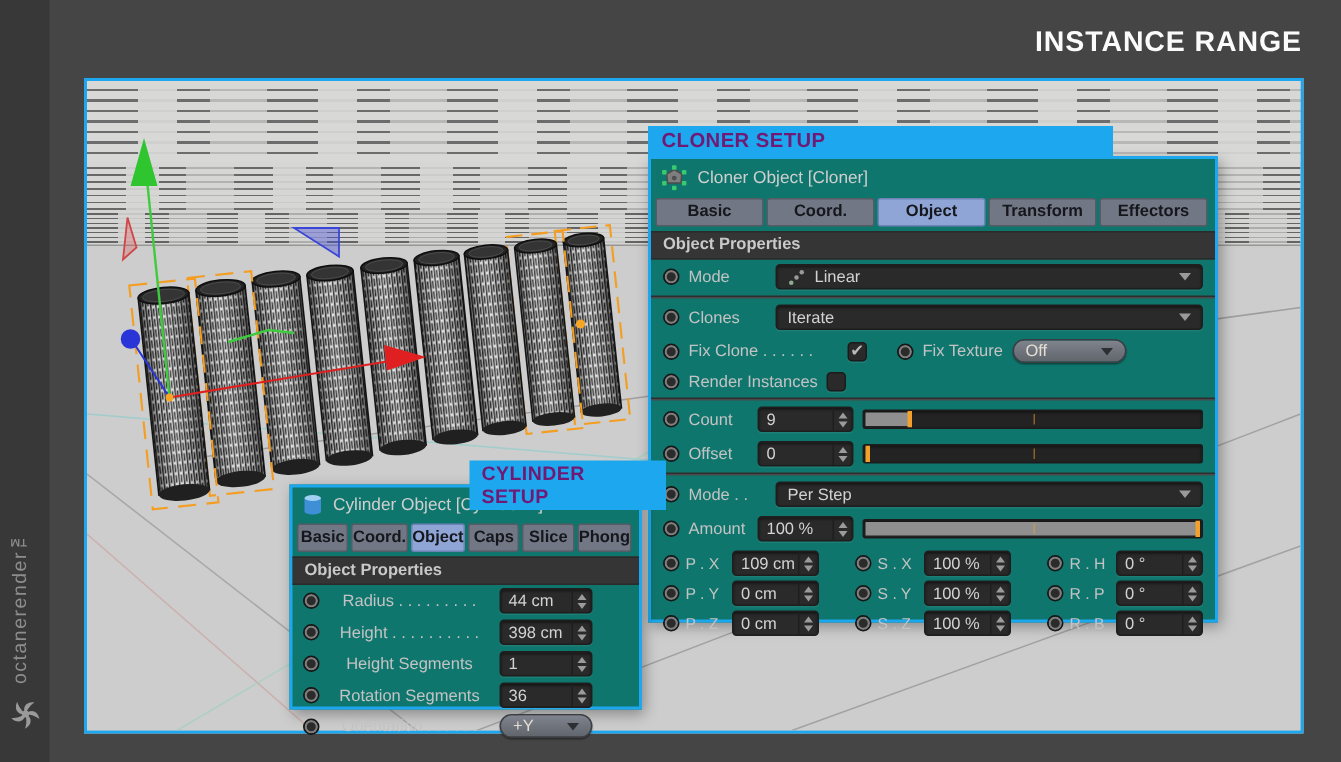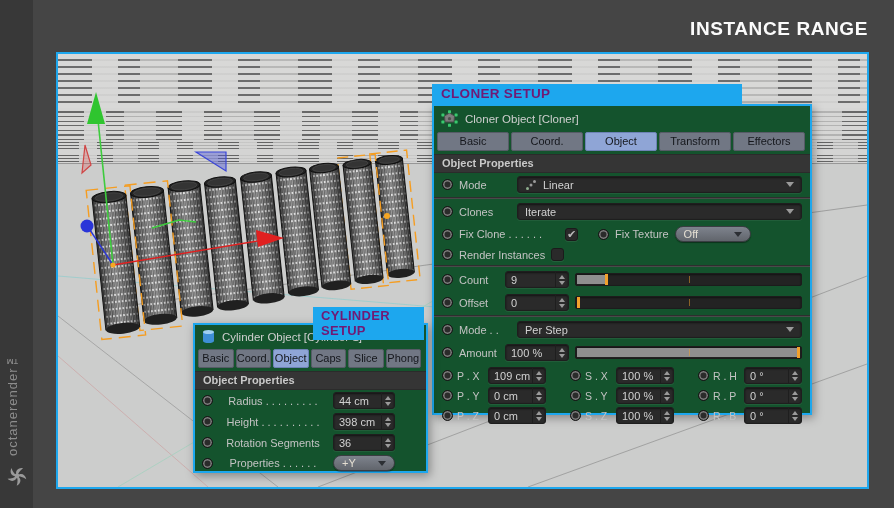--- a/index.html
+++ b/index.html
@@ -50,25 +50,25 @@
   .floor { position:absolute; left:0; top:111px; right:0; bottom:0; background:#cccdcc; }
   svg.scene { position:absolute; left:0; top:0; width:809px; height:433px; }
 
   
   .panel-header {
     position:absolute; background:#1da7ee; color:#701a75;
     font-weight:bold; font-size:13.5px; letter-spacing:.3px;
     padding:2px 9px 3px 9px; z-index:12; line-height:15px;
   }
   .panel {
-    position:absolute; background:#14532d; border:2px solid #1da7ee; z-index:11;
+    position:absolute; background:#0f766e; border:2px solid #1da7ee; z-index:11;
     font-size:11px; color:#c6c6c6; box-shadow:2px 3px 9px rgba(0,0,0,.35);
   }
   .obj-title { display:flex; align-items:center; gap:7px; padding:4px 7px 3px 7px; color:#cfcfcf; font-size:11.5px; }
-  .tabs { display:flex; gap:2px; padding:2px 5px 3px 3px; }
+  .tabs { display:flex; gap:2px; padding:2px 5px 3px 3px;font-weight:bold; }
   .tab {
     flex:1; text-align:center; background:#717784; color:#15171c;
     border:1px solid #565b66; border-radius:2px; padding:2px 0 3px 0;
     font-size:11px; cursor:default;
   }
   .tab.selected { background:#8fa5d6; border-color:#6d82b5; }
   .section {
     background:#353535; border-top:1px solid #2b2b2b; border-bottom:1px solid #2b2b2b;
     padding:2px 8px 3px 8px; color:#c9c9c9; font-weight:bold; font-size:11px;
   }
@@ -116,21 +116,21 @@
   .slider .tick { position:absolute; top:2px; bottom:2px; width:1px; background:rgba(242,161,44,.5); left:50%; }
   .tgrid { display:grid; grid-template-columns:1fr 1fr 1fr; gap:3px 24px; padding:3px 8px; }
   .tcell { display:flex; align-items:center; gap:4px; min-width:0; }
   .tcell .lbl { width:27px; flex:none; font-size:10.5px; }
   .tcell .field { flex:1; min-width:0; }
 
   
   #cloner-header { left:432px; top:84px; width:310px; }
   #cloner-panel  { left:432px; top:104px; width:380px; height:311px; }
   
-  #cylinder-header { left:313px; top:307px; width:111px; font-size:13px; padding:1px 8px 2px 8px; }
+  #cylinder-header { left:313px; top:307px; width:131px; font-size:13px; padding:1px 8px 2px 8px; }
   #cylinder-panel  { left:193px; top:323px; width:235px; height:150px; }
   #cylinder-panel .prow { padding:2px 7px;text-align:center; }
   #cylinder-panel .lbl-fixed { width:108px; flex:none; }
   #cylinder-panel .field, #cylinder-panel .dd-light { width:62px; flex:none; }
 </style>
 </head>
 <body>
 
 <div class="stage">
   <div class="left-strip"></div>
@@ -541,31 +541,42 @@
       <span class="field">
           <span>398 cm</span>
           <span class="spin">
             <span class="arr-up"></span>
             <span class="arr-dn"></span>
           </span>
         </span>
     </div>
     <div class="prow">
       <span class="radio"></span>
+      <span class="lbl lbl-fixed">Height Segments</span>
+      <span class="field">
+          <span>1</span>
+          <span class="spin">
+            <span class="arr-up"></span>
+            <span class="arr-dn"></span>
+          </span>
+        </span>
+    </div>
+    <div class="prow">
+      <span class="radio"></span>
       <span class="lbl lbl-fixed">Rotation Segments</span>
       <span class="field">
           <span>36</span>
           <span class="spin">
             <span class="arr-up"></span>
             <span class="arr-dn"></span>
           </span>
         </span>
     </div>
     <div class="prow">
       <span class="radio"></span>
-      <span class="lbl lbl-fixed">Properties . . . . . .</span>
+      <span class="lbl lbl-fixed">Orientation . . . . . .</span>
       <span class="dd-light" style="min-width:62px">
         <span>+Y</span>
         <span class="dd-arrow"></span>
       </span>
     </div>
   </div>
 </div>
 
 </body></html>

